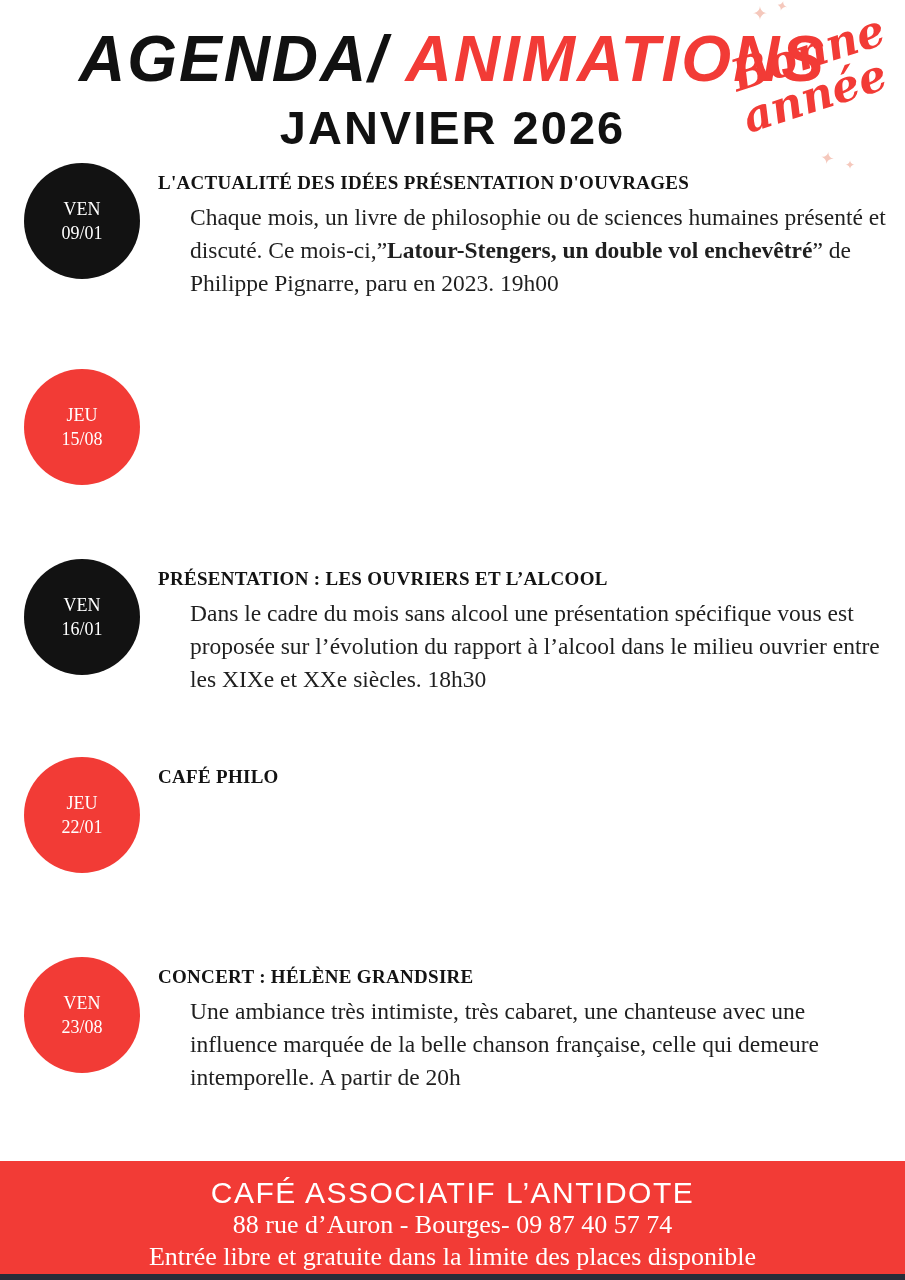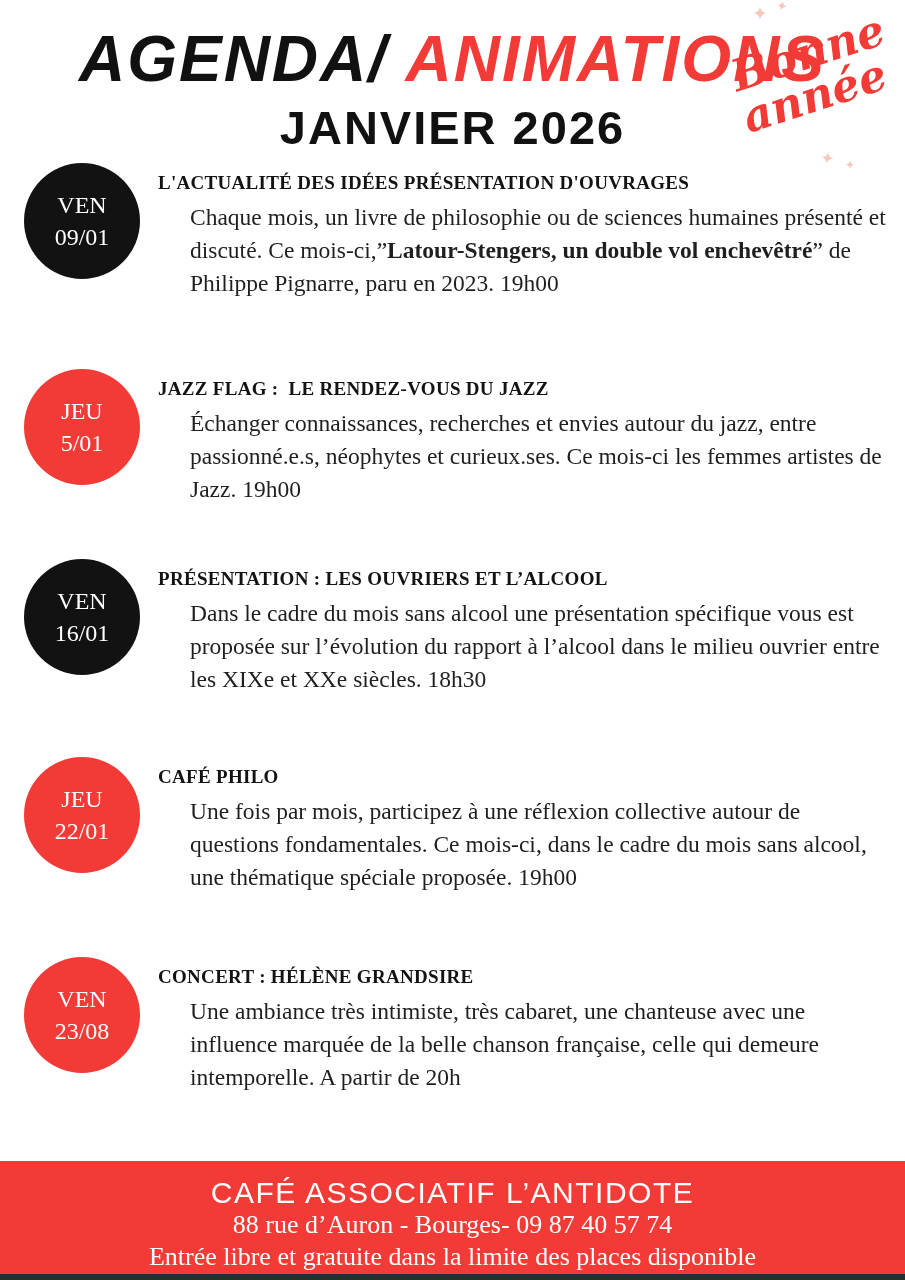--- a/index.html
+++ b/index.html
@@ -43,21 +43,21 @@
   .event { position:absolute; left:24px; width:866px; display:flex; align-items:flex-start; }
   .event:nth-child(1) { top:163px; }
   .event:nth-child(2) { top:369px; }
   .event:nth-child(3) { top:559px; }
   .event:nth-child(4) { top:757px; }
   .event:nth-child(5) { top:957px; }
 
   .date-circle {
     flex:none; width:116px; height:116px; border-radius:50%;
     display:flex; flex-direction:column; align-items:center; justify-content:center;
-    color:#fff; font-size:24px; line-height:1.35; text-align:left;
+    color:#fff; font-size:18px; line-height:1.35; text-align:left;
   }
   .event-text { margin-left:18px; width:728px; padding-top:9px; }
   .event-title {
     font-weight:700; font-size:19px; letter-spacing:0.3px;
     color:#131313; white-space:pre-wrap; margin-bottom:7px;
   }
   .event-desc { font-size:23.5px; line-height:33px; color:#1f1f1f;margin-left:32px; }
   .event-desc .bold { font-weight:700; }
 
   
@@ -103,25 +103,21 @@
       </div>
       <div class="event-text">
         <div class="event-title">L'ACTUALITÉ DES IDÉES PRÉSENTATION D'OUVRAGES</div>
         <div class="event-desc"><span>Chaque mois, un livre de philosophie ou de sciences humaines présenté et discuté. Ce mois-ci,”</span><span class="bold">Latour-Stengers, un double vol enchevêtré</span><span>” de Philippe Pignarre, paru en 2023. 19h00</span></div>
       </div>
     </div>
 
     <div class="event">
       <div class="date-circle" style="background: rgb(242, 59, 54);">
         <span>JEU</span>
-        <span>5/01</span>
-      </div>
-      <div class="event-text">
-        <div class="event-title">JAZZ FLAG :  LE RENDEZ-VOUS DU JAZZ</div>
-        <div class="event-desc"><span>Échanger connaissances, recherches et envies autour du jazz, entre passionné.e.s, néophytes et curieux.ses. Ce mois-ci les femmes artistes de Jazz. 19h00</span></div>
+        <span>15/08</span>
       </div>
     </div>
 
     <div class="event">
       <div class="date-circle" style="background: rgb(18, 18, 18);">
         <span>VEN</span>
         <span>16/01</span>
       </div>
       <div class="event-text">
         <div class="event-title">PRÉSENTATION : LES OUVRIERS ET L’ALCOOL</div>
@@ -129,21 +125,20 @@
       </div>
     </div>
 
     <div class="event">
       <div class="date-circle" style="background: rgb(242, 59, 54);">
         <span>JEU</span>
         <span>22/01</span>
       </div>
       <div class="event-text">
         <div class="event-title">CAFÉ PHILO</div>
-        <div class="event-desc"><span>Une fois par mois, participez à une réflexion collective autour de questions fondamentales. Ce mois-ci, dans le cadre du mois sans alcool, une thématique spéciale proposée. 19h00</span></div>
       </div>
     </div>
 
     <div class="event">
       <div class="date-circle" style="background: rgb(242, 59, 54);">
         <span>VEN</span>
         <span>23/08</span>
       </div>
       <div class="event-text">
         <div class="event-title">CONCERT : HÉLÈNE GRANDSIRE</div>

